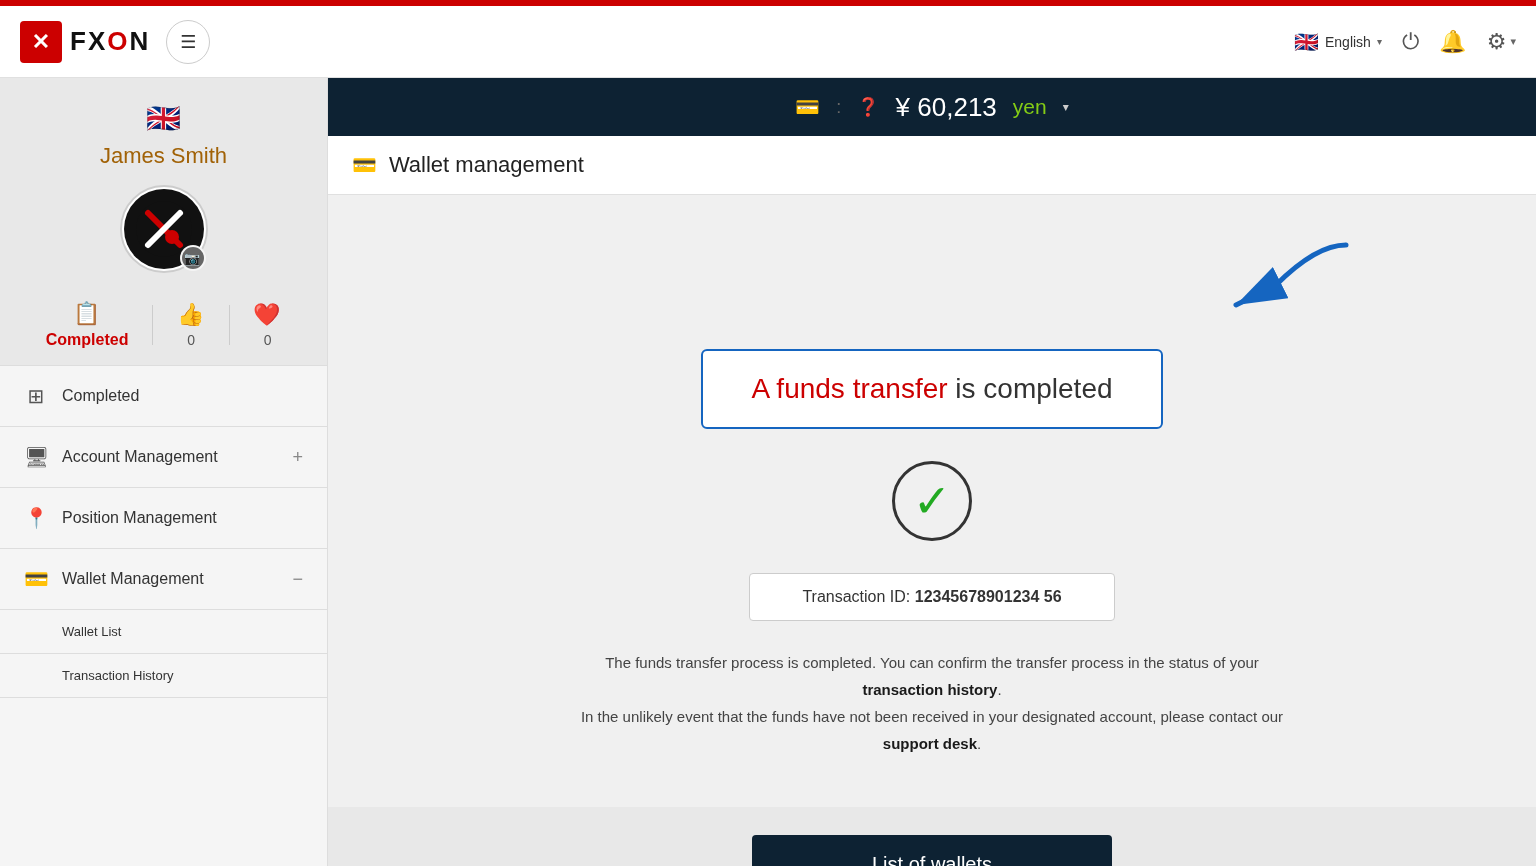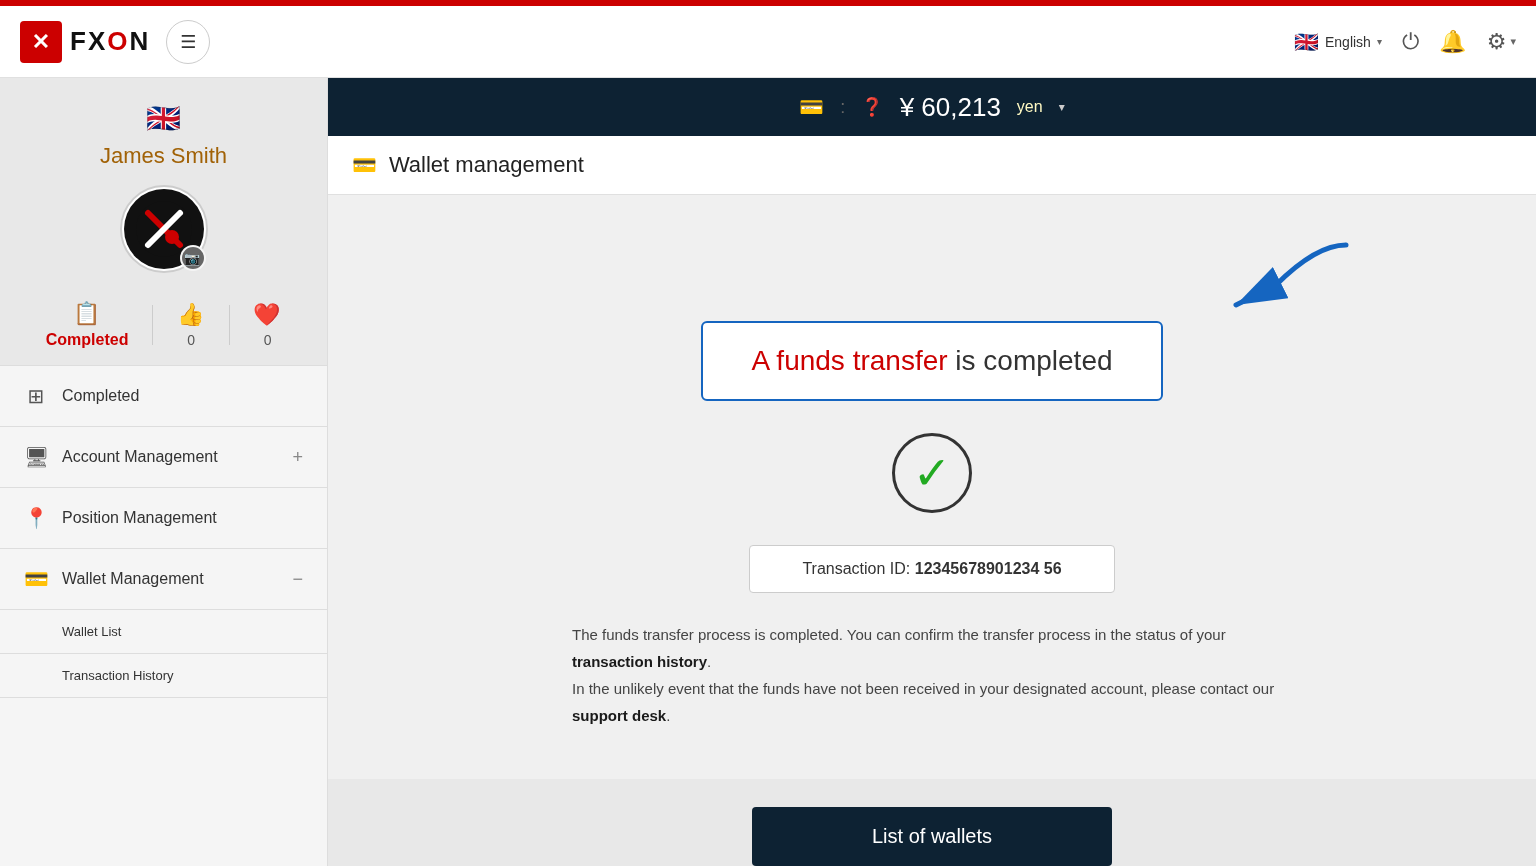--- a/index.html
+++ b/index.html
@@ -133,21 +133,21 @@
       display: flex;
       align-items: center;
       justify-content: center;
       gap: 16px;
       color: white;
     }
     .sub-header-icon { font-size: 20px; }
     .sub-header-sep { color: #666; font-size: 18px; }
     .sub-header-help { font-size: 18px; color: #aaa; cursor: pointer; }
     .sub-header-amount { font-size: 26px; font-weight: 300; }
-    .sub-header-currency { font-size: 16px; color: #fef9c3; text-align: center; }
+    .sub-header-currency { font-size: 21px; color: #84cc16; text-align: center; }
     .sub-header-chevron { font-size: 12px; color: #ccc; cursor: pointer; }
 
     
     .page-content {
       flex: 1;
       overflow-y: auto;
       background: #f0f0f0;
       padding: 0;
     }
 
@@ -173,21 +173,21 @@
     }
 
     
     .transfer-box {
       border: 2px solid #1565c0;
       border-radius: 6px;
       padding: 22px 48px;
       font-size: 28px;
       color: #333;
       background: white;
-      margin-top: 22px;
+      margin-top: 50px;
       white-space: nowrap;
     }
     .transfer-box .red-text { color: #cc0000; }
 
     
     .checkmark-wrap {
       margin-top: 32px;
       width: 80px; height: 80px;
       border: 3px solid #333;
       border-radius: 50%;
@@ -206,20 +206,21 @@
       padding: 14px 52px;
       background: white;
       font-size: 16px;
       color: #333;
     }
     .txn-id-box .txn-bold { font-weight: 700; }
 
     
     .desc-text {
       margin-top: 28px;
+      text-align: center;
       line-height: 1.8;
       font-size: 15px;
       color: #444;
       max-width: 720px;
     }
     .desc-text a { font-weight: 700; color: #1a1a1a; text-decoration: none; }
 
     
     .bottom-section {
       background: #e8e8e8;

